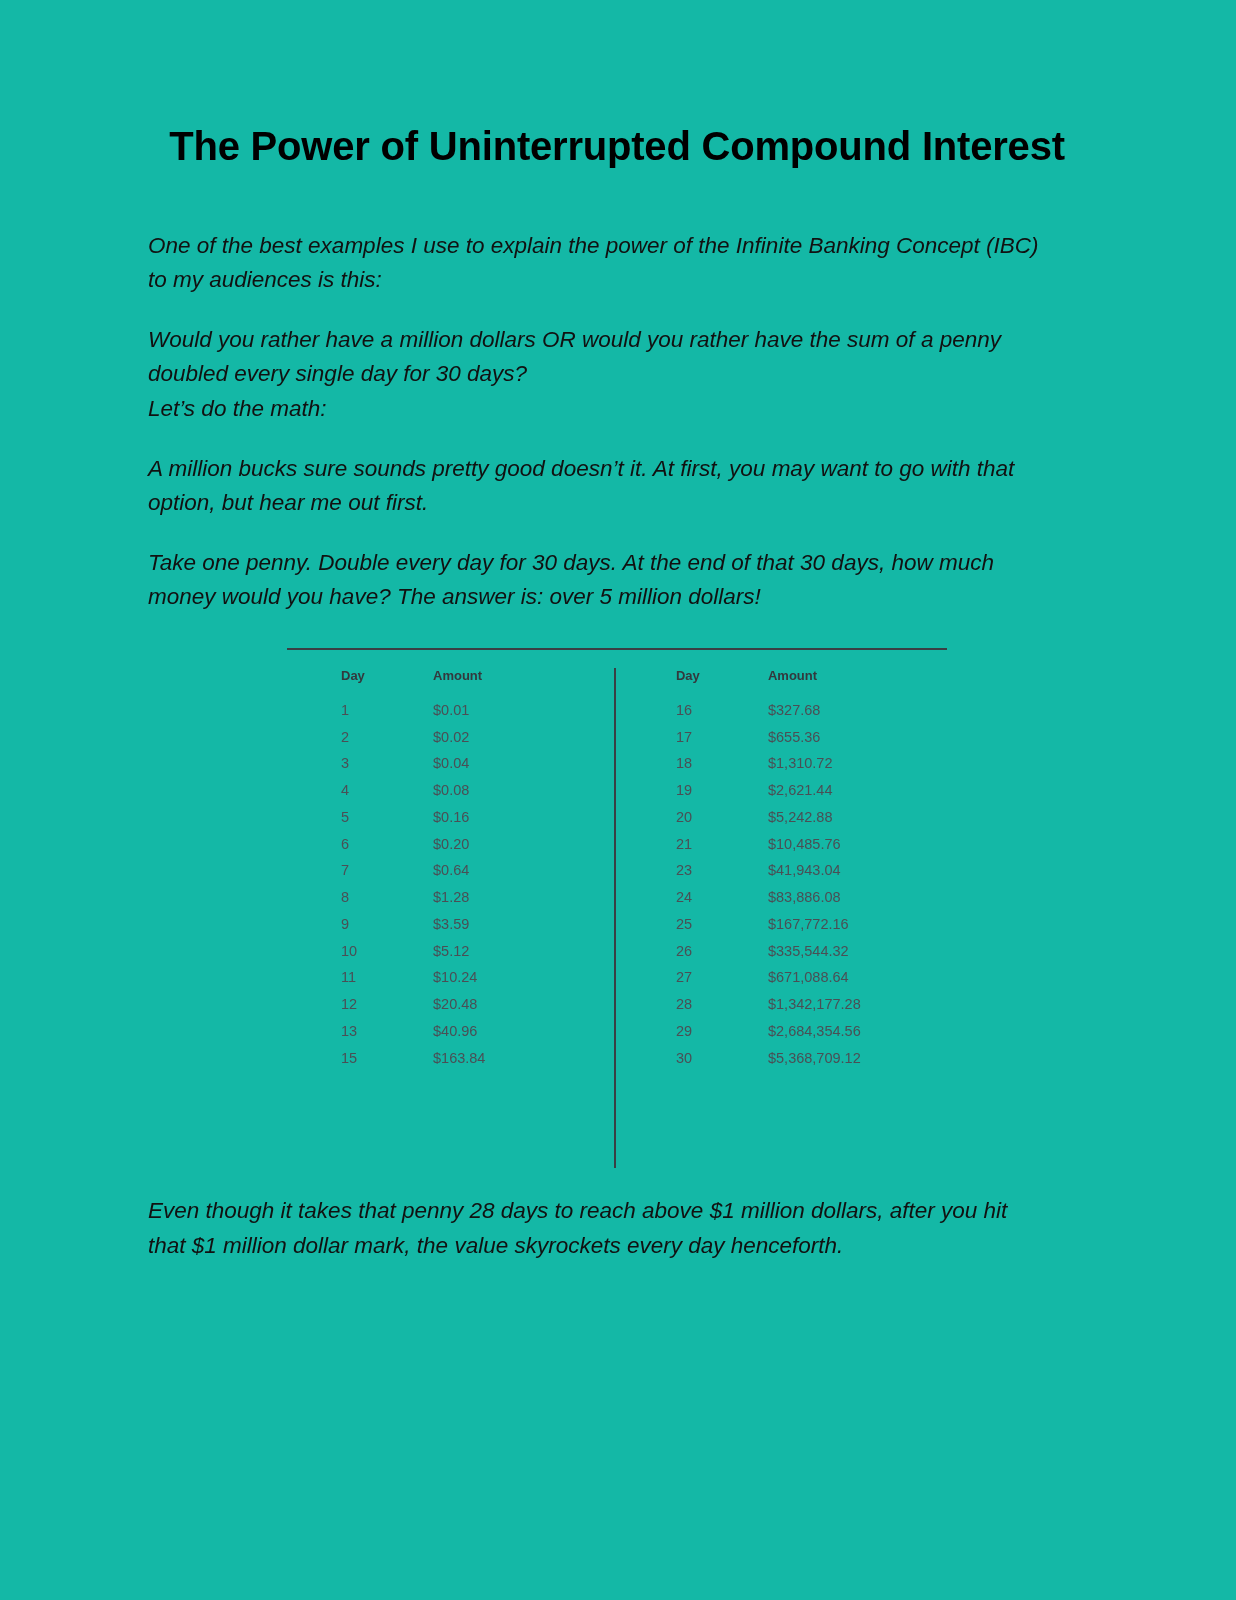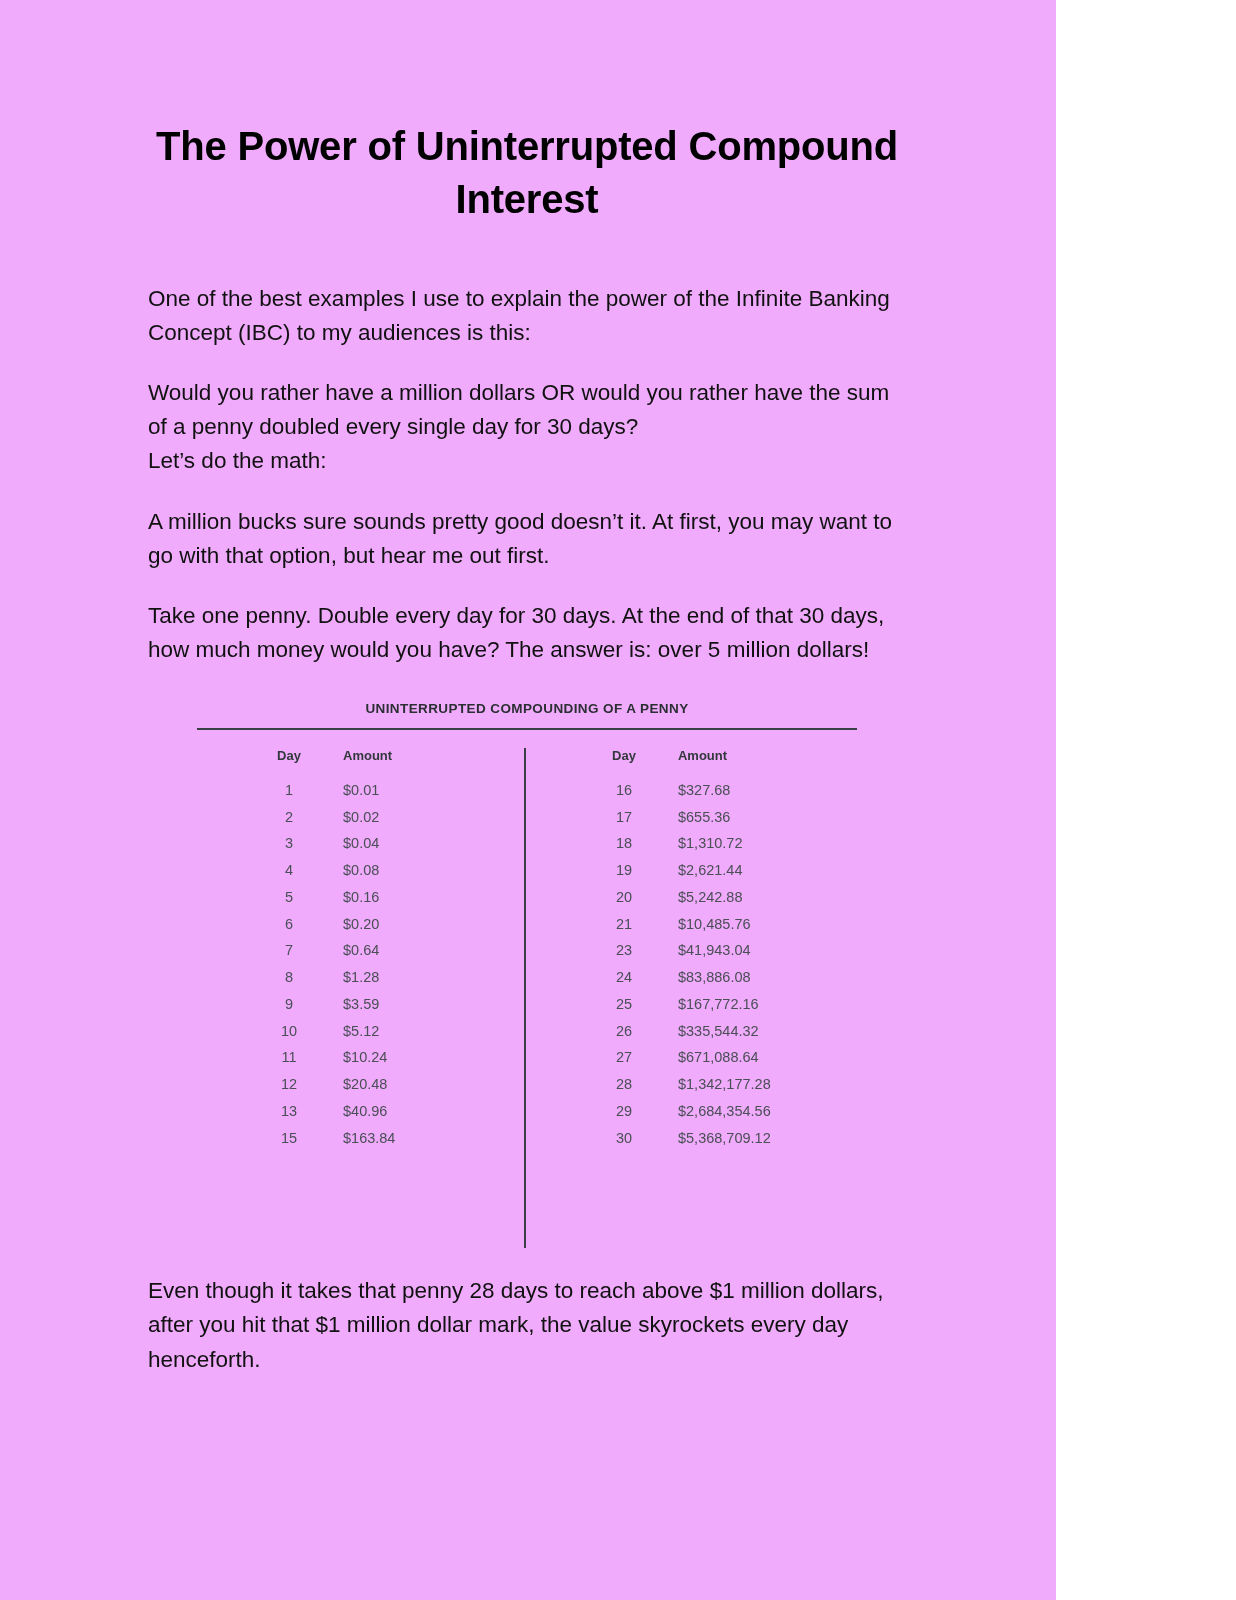--- a/index.html
+++ b/index.html
@@ -8,41 +8,42 @@
     background: #ffffff;
   }
   body {
     width: 1236px;
     min-height: 1600px;
     font-family: "Liberation Sans", sans-serif;
     color: #000000;
   }
   .page {
     position: relative;
-    width: 1056px;
+    width: 1236px;
     min-height: 1600px;
     box-sizing: border-box;
     padding: 120px 150px 60px 148px;
-    background: #f0abfc;
+    background: #14b8a6;
   }
   .doc-title {
     font-size: 40px;
     font-weight: bold;
     text-align: center;
     line-height: 1.32;
     letter-spacing: -0.2px;
     margin: 0 0 56px 0;
     color: #000;
   }
   .para {
     font-size: 22.5px;
     line-height: 1.52;
     margin: 0 0 26px 0;
     color: #111;
     max-width: 900px;
+    font-style: italic;
   }
   .para.tight {
     margin-bottom: 0;
   }
 
   
   .figure {
     margin: 34px auto 0 auto;
     width: 660px;
   }
@@ -86,21 +87,20 @@
     font-size: 13px;
     font-weight: bold;
     color: #33383d;
     text-align: left;
     padding: 0 0 14px 0;
   }
   table.penny th.col-day,
   table.penny td.col-day {
     width: 40%;
     padding-left: 54px;
-    text-align: center;
   }
   table.penny th.col-amt,
   table.penny td.col-amt {
     width: 60%;
     padding-left: 16px;
   }
   table.penny td {
     padding: 2.5px 0;
     line-height: 1.5;
     white-space: nowrap;
@@ -119,21 +119,20 @@
   <p class="para">One of the best examples I use to explain the power of the Infinite Banking Concept (IBC) to my audiences is this:</p>
 
   <p class="para tight">Would you rather have a million dollars OR would you rather have the sum of a penny doubled every single day for 30 days?</p>
   <p class="para">Let’s do the math:</p>
 
   <p class="para">A million bucks sure sounds pretty good doesn’t it. At first, you may want to go with that option, but hear me out first.</p>
 
   <p class="para">Take one penny. Double every day for 30 days. At the end of that 30 days, how much money would you have? The answer is: over 5 million dollars!</p>
 
   <div class="figure">
-    <div class="figure-title">UNINTERRUPTED COMPOUNDING OF A PENNY</div>
     <div class="figure-rule"></div>
 
     <div class="table-wrap">
 
       <div class="half">
         <table class="penny">
           <thead>
             <tr>
               <th class="col-day">Day</th>
               <th class="col-amt">Amount</th>

